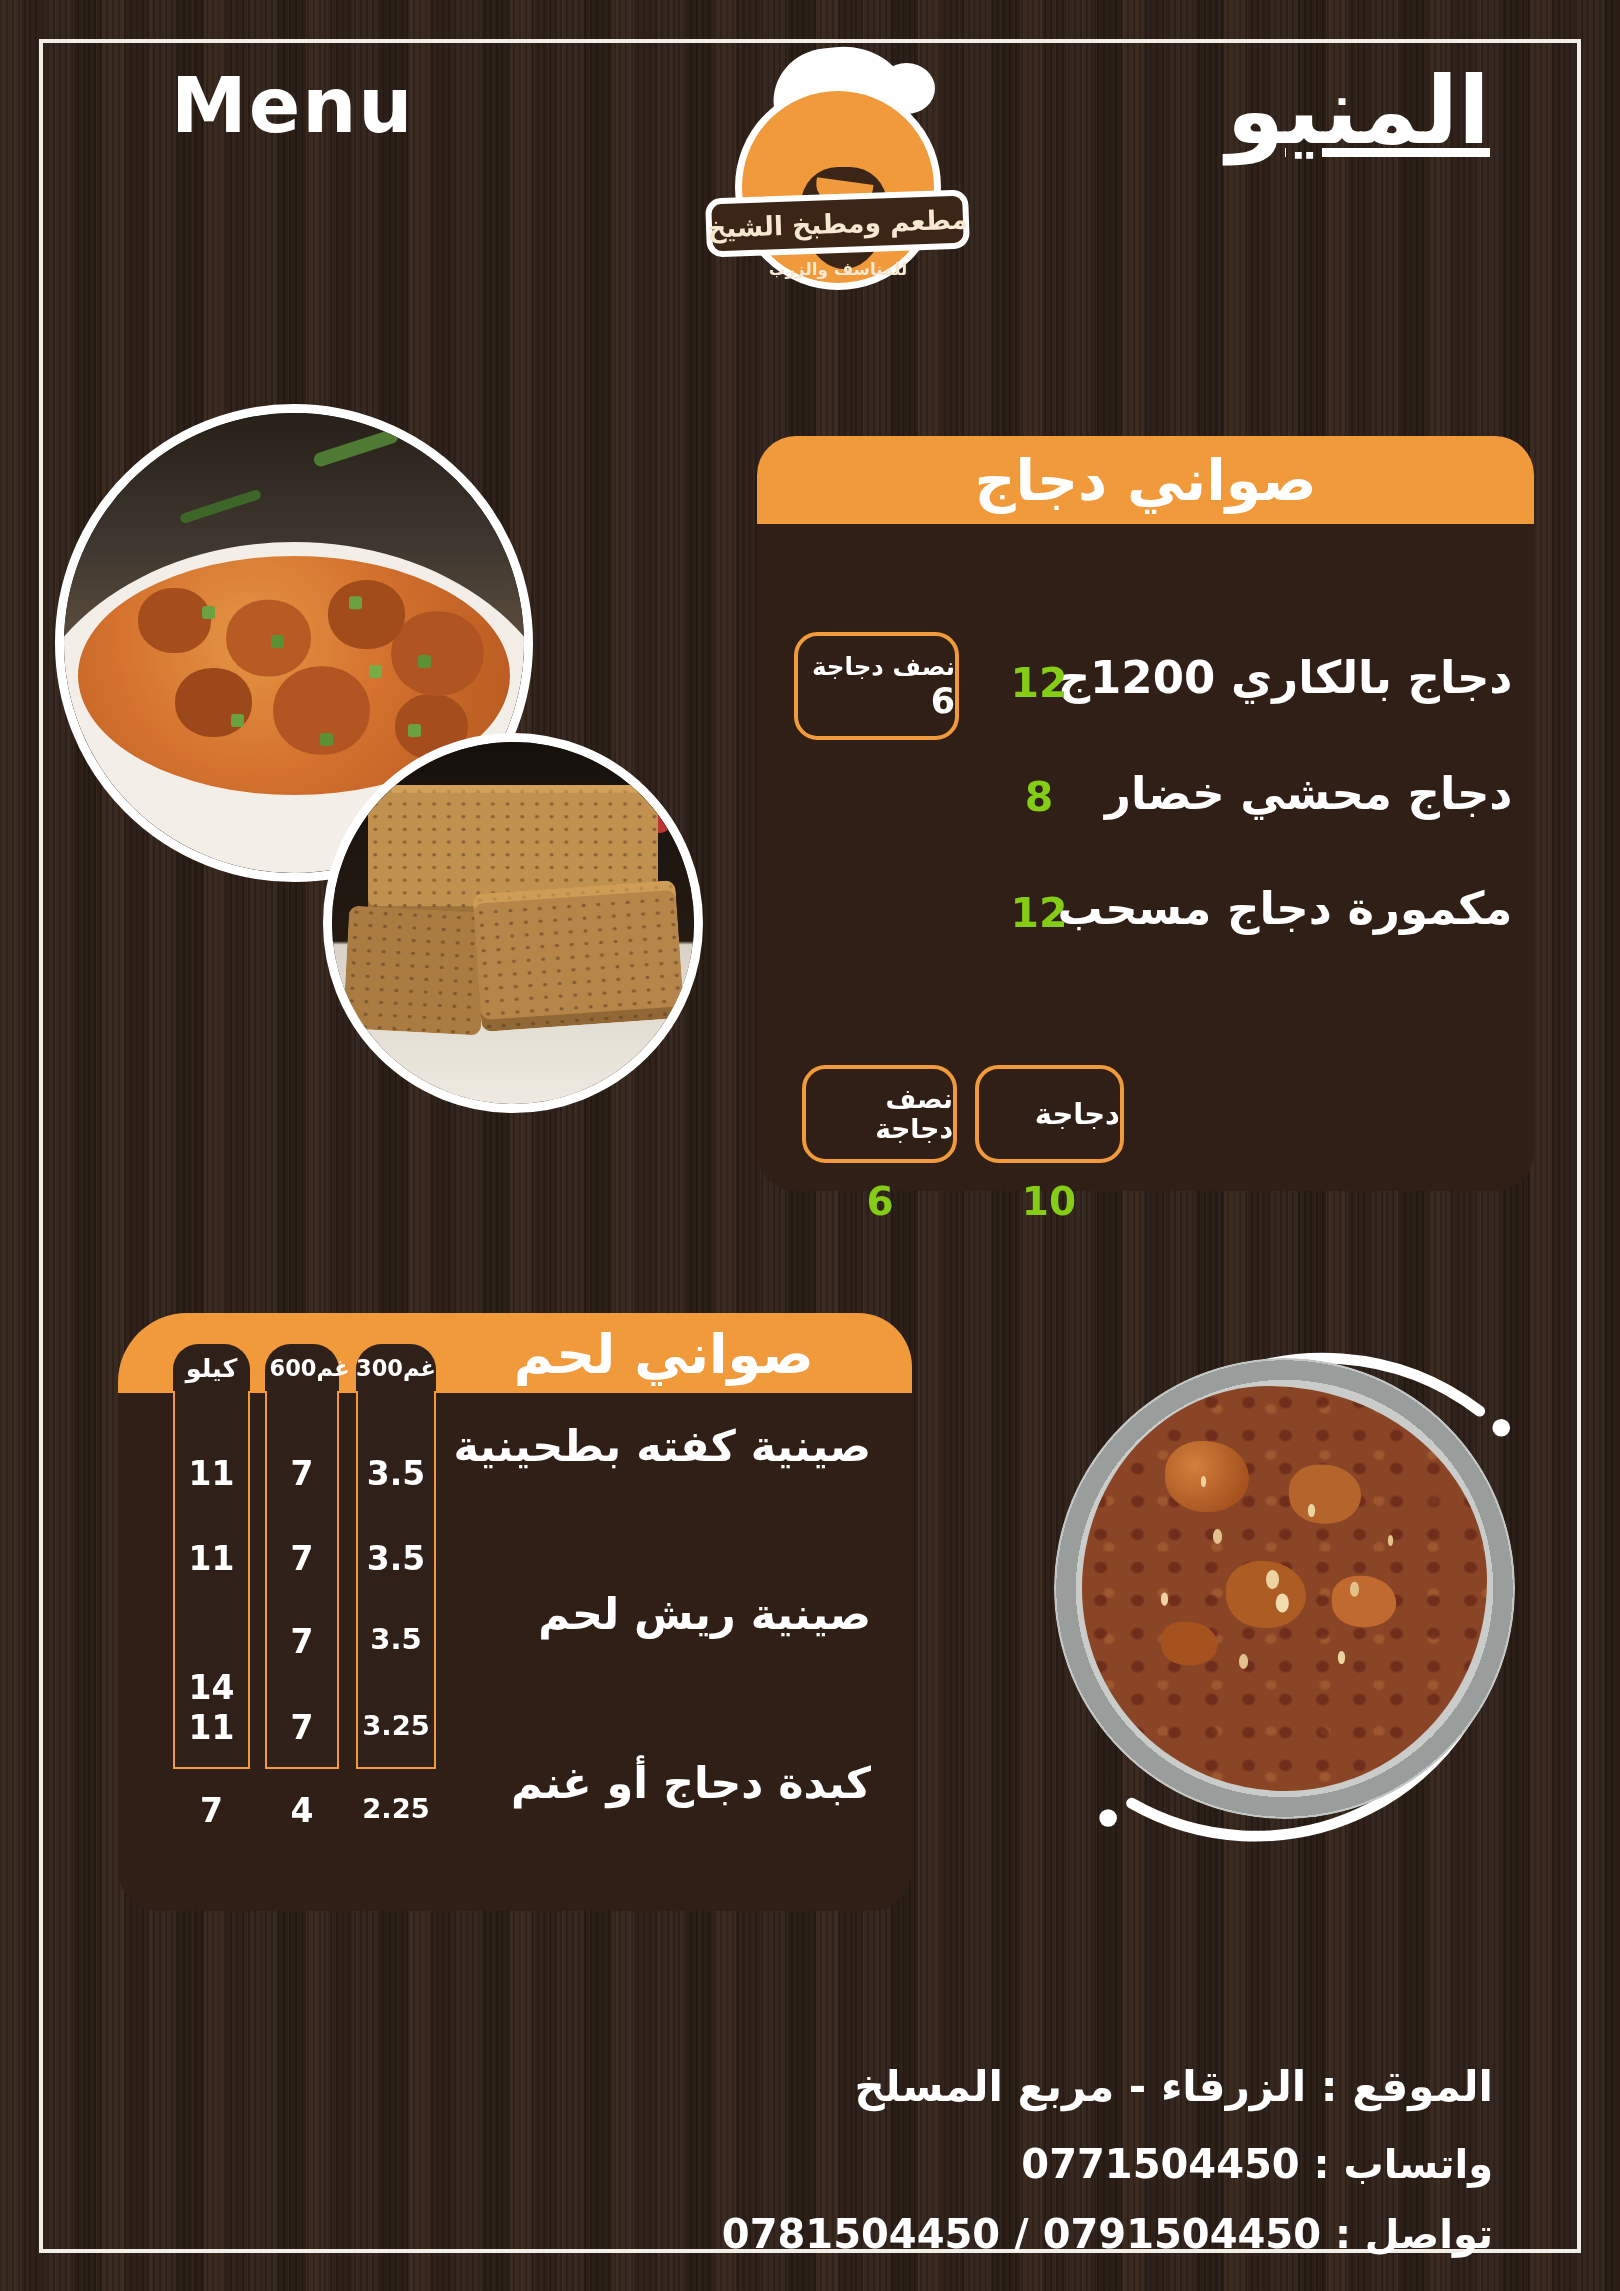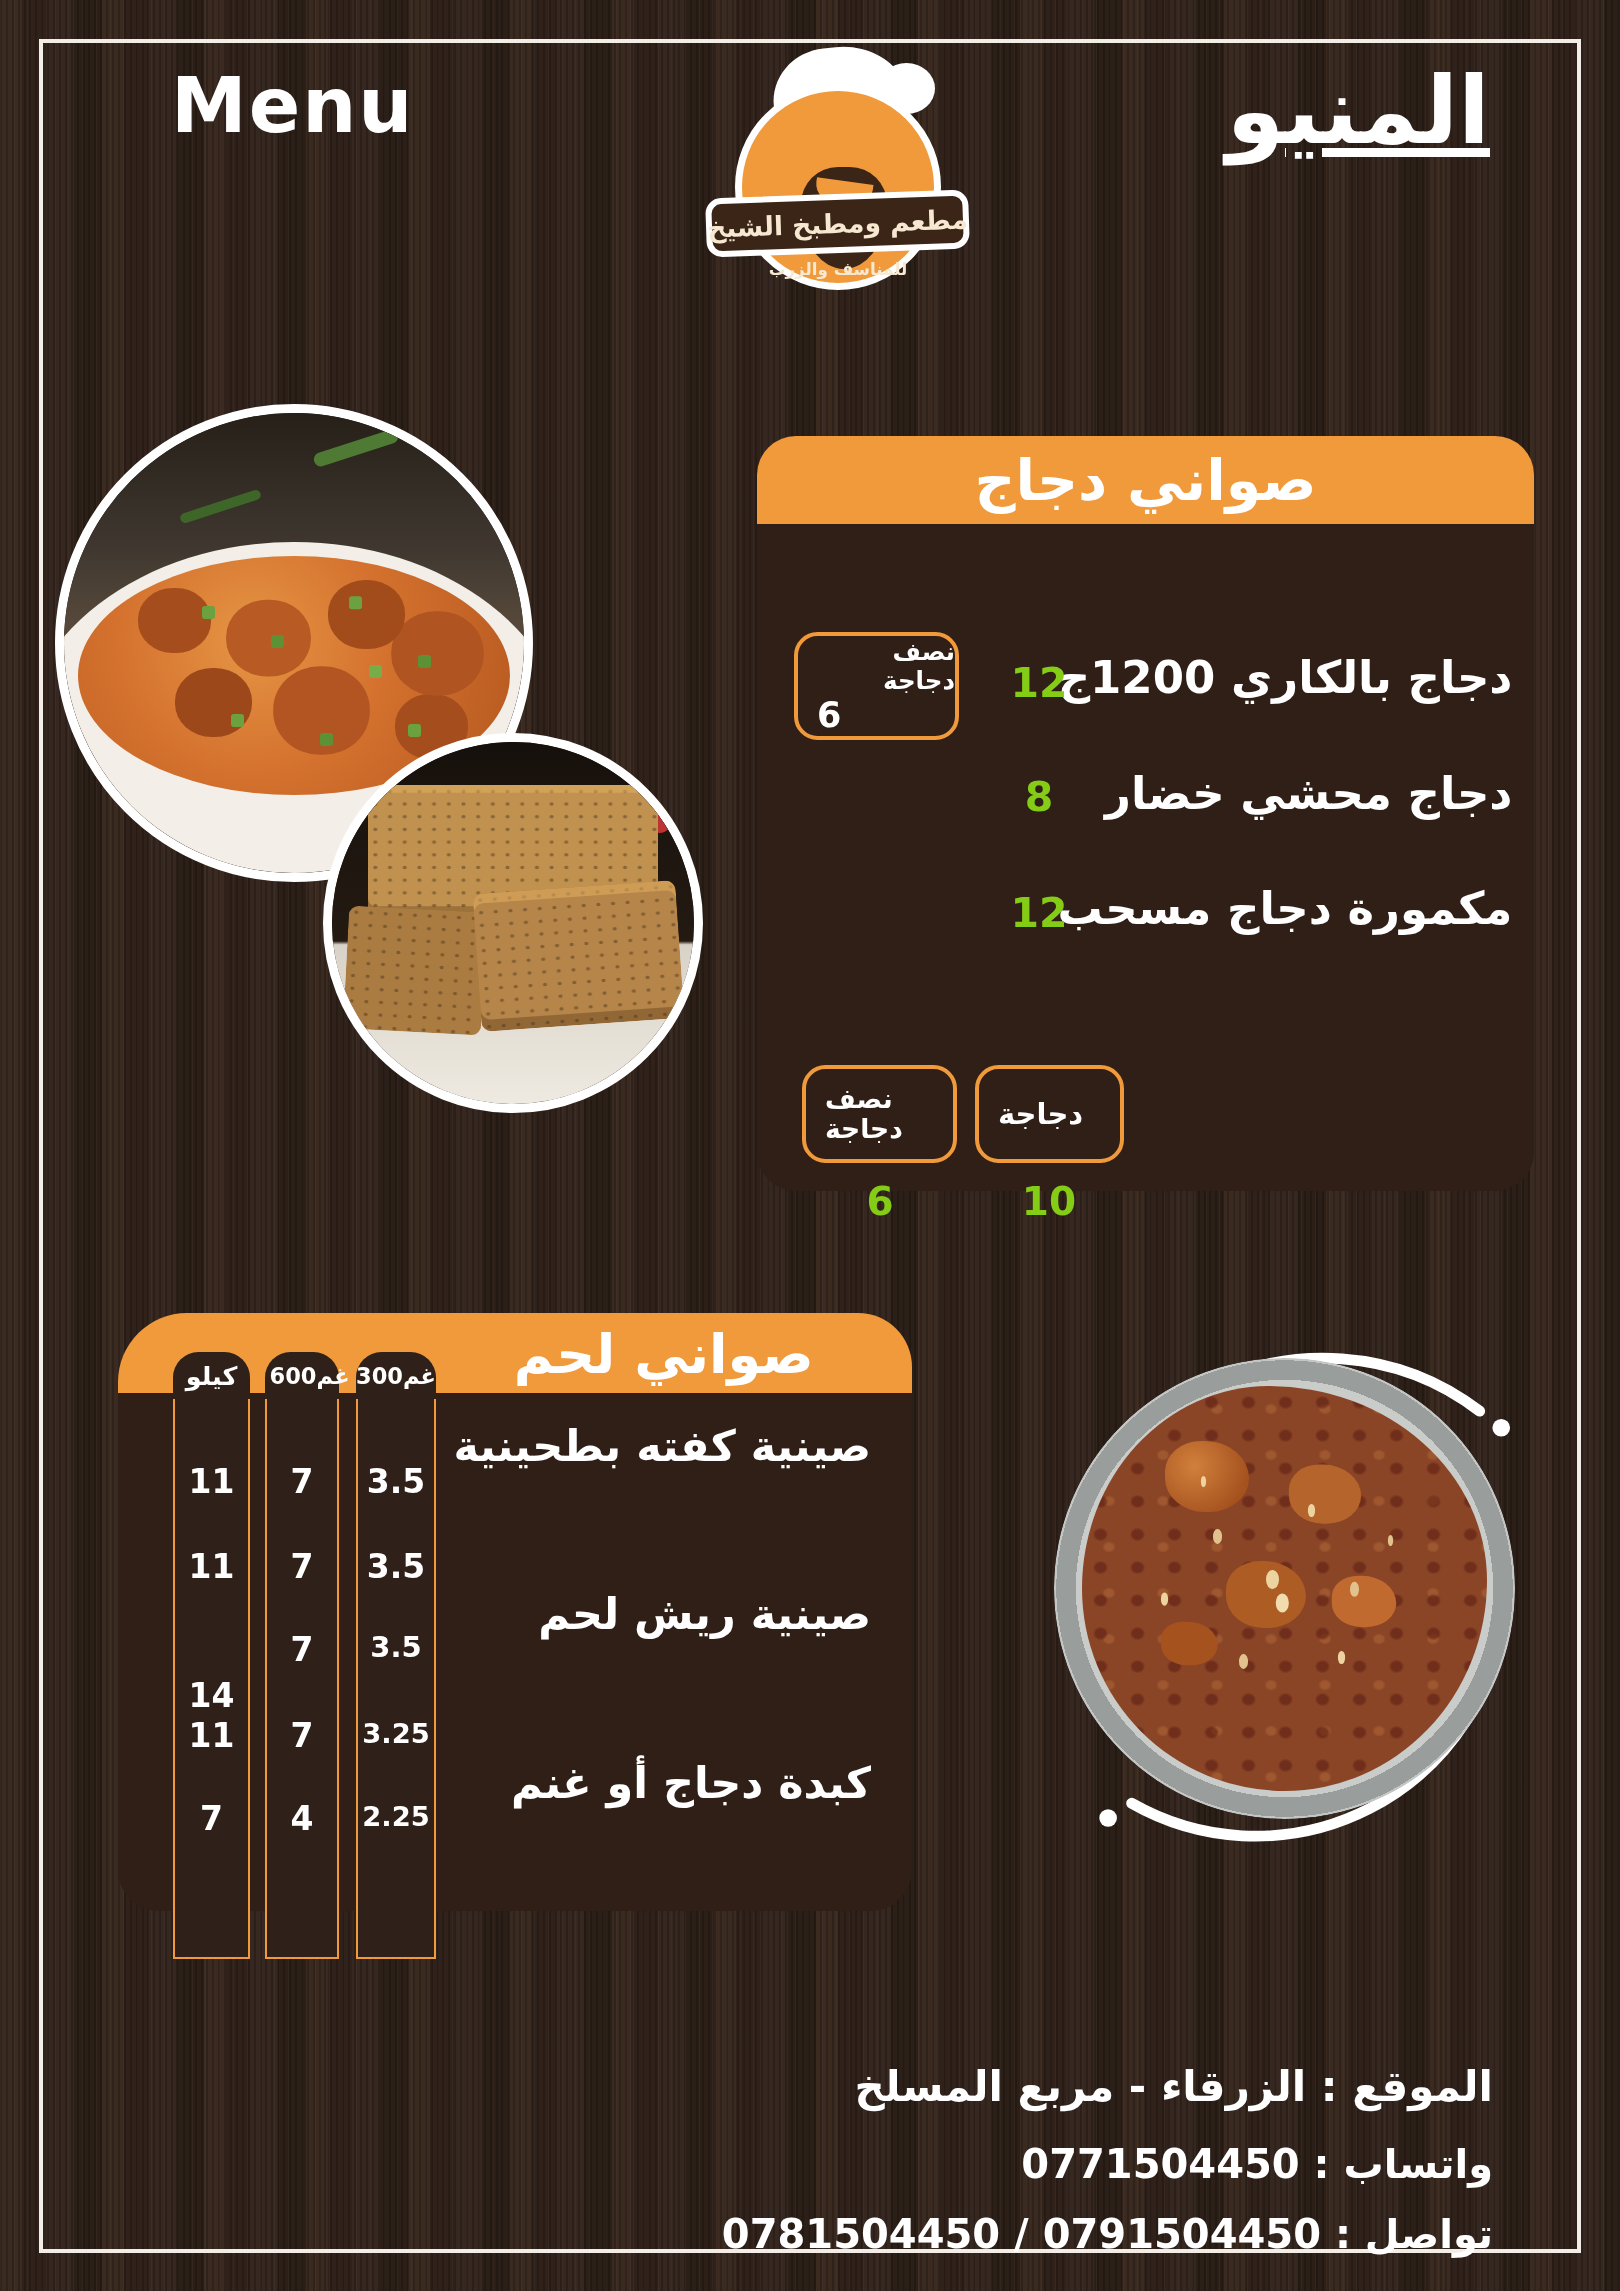--- a/index.html
+++ b/index.html
@@ -40,28 +40,28 @@
   .section-title{color:#fff;font-weight:800;white-space:nowrap;}
   
   .chk{left:757px;top:436px;width:777px;height:755px;}
   .chk-header{left:0;top:0;width:777px;height:88px;border-radius:39px 39px 0 0;}
   .chk-title{font-size:57px;}
   .chk-panel{left:0;top:88px;width:777px;height:667px;background:#2F1F17;border-radius:0 0 39px 39px;}
   .item-name{position:absolute;right:21.6px;color:#fff;font-weight:800;font-size:45px;
     direction:rtl;white-space:nowrap;}
   .price{position:absolute;width:98px;text-align:center;color:#84cc16;font-weight:800;font-size:41px;}
   .badge{position:absolute;border:4.9px solid #F09A3C;border-radius:23.5px;box-sizing:border-box;
-    display:flex;flex-direction:column;align-items:flex-start;justify-content:center;color:#fff;font-weight:800;padding-left:19px;}
+    display:flex;flex-direction:column;align-items:flex-end;justify-content:center;color:#fff;font-weight:800;}
   
   .meat{left:118px;top:1313px;width:794px;height:603px;}
   .meat-header{left:0;top:0;width:794px;height:80px;border-radius:69px 54px 0 0;}
   .meat-title{position:absolute;left:323px;right:25.5px;top:9.8px;text-align:center;
     color:#fff;font-weight:800;font-size:54px;white-space:nowrap;}
   .meat-panel{left:0;top:80px;width:794px;height:518px;background:#2F1F17;border-radius:0 0 41px 41px;}
-  .col{position:absolute;top:39px;height:607px;background:#30201A;border-radius:25.5px 25.5px 0 0;}
+  .col{position:absolute;top:31px;height:425px;background:#30201A;border-radius:25.5px 25.5px 0 0;}
   .col .cap{height:47px;display:flex;align-items:center;justify-content:center;
     color:#fff;font-size:25.5px;font-weight:800;white-space:nowrap;}
   .col .track{position:absolute;top:47px;left:0;right:0;bottom:0;
     border:2px solid #F09A3C;border-top:none;}
   .col .val{position:absolute;left:0;width:100%;text-align:center;color:#fff;
     font-weight:800;font-size:33px;}
   .meat-name{position:absolute;right:41px;color:#fff;font-weight:800;font-size:43px;
     direction:rtl;white-space:nowrap;}
   
   .photo{position:absolute;border-radius:50%;border:9.8px solid #fff;box-sizing:border-box;

